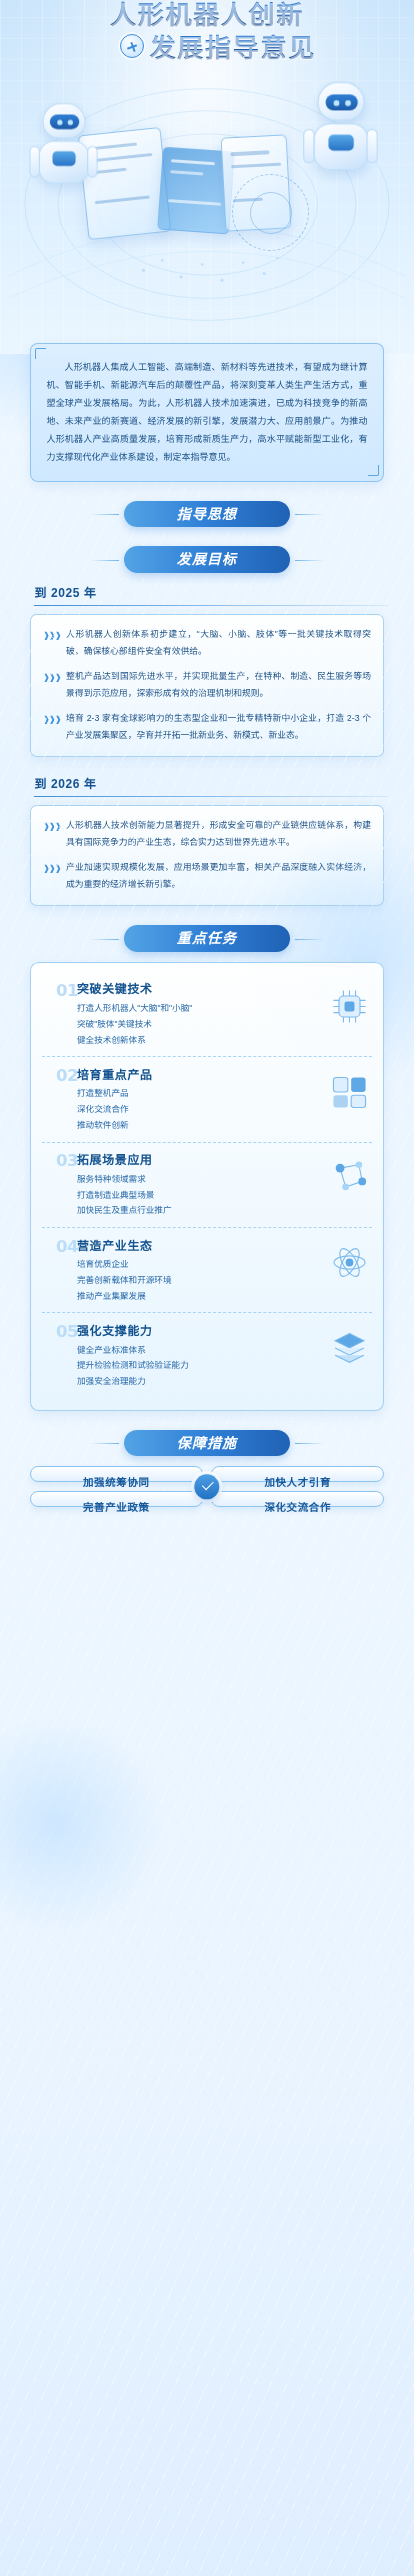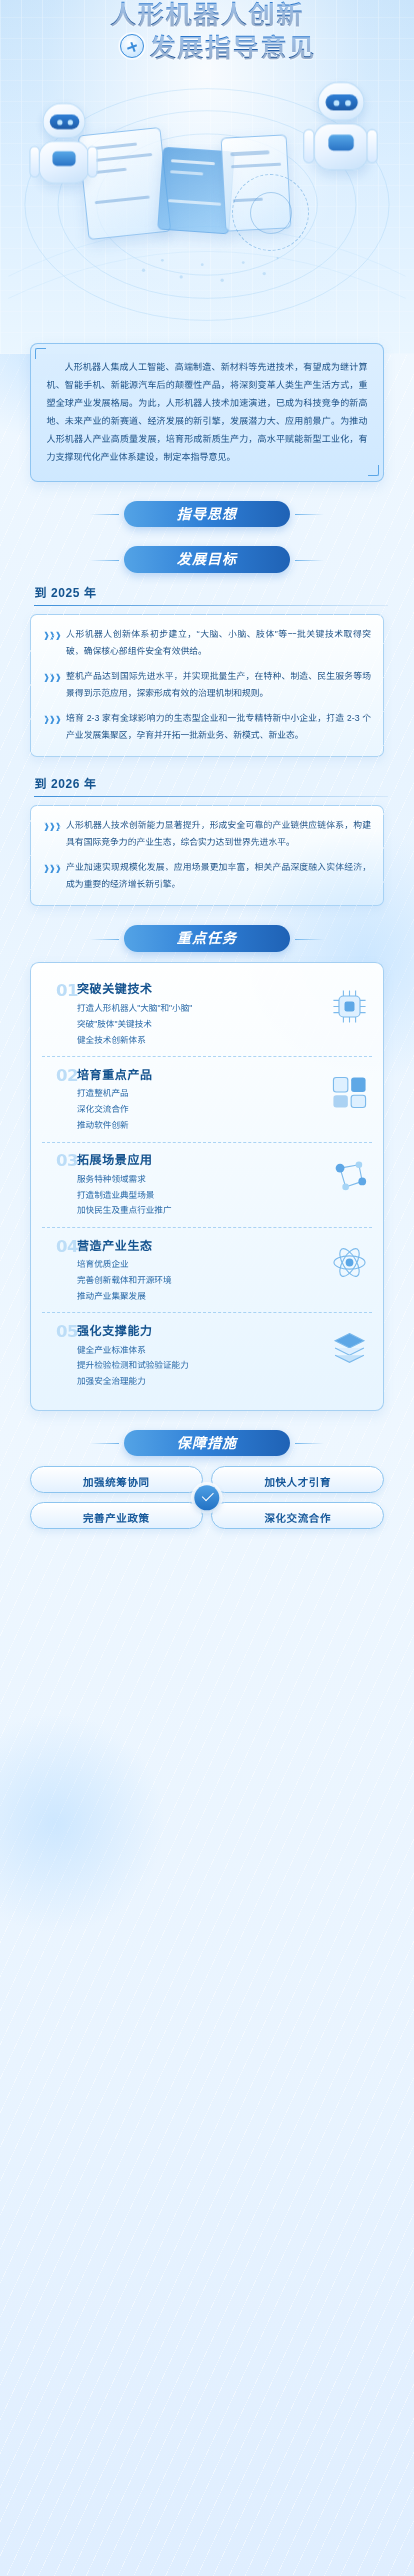--- a/index.html
+++ b/index.html
@@ -256,21 +256,21 @@
   }
   .task + .task { border-top: 0.6px dashed rgba(140,195,240,.7); }
 
   
   .pill-wrap {
     width: 354px; margin: 0 auto;
     display: grid; grid-template-columns: 1fr 1fr; gap: 8.8px 8.8px;
     position: relative;
   }
   .pill {
-    height: 27px; line-height: 31px; text-align:center;
+    height: 16px; line-height: 31px; text-align:center;
     border-radius: 15.5px;
     color:#16589a; font-size:10.5px; font-weight:bold; letter-spacing:0.6px;
     background: linear-gradient(180deg, #ffffff 0%, #e3f1ff 100%);
     border: 1.1px solid #8cc4ef;
     box-shadow: 0 3.3px 7.7px rgba(80,150,215,.14);
   }
   .pill-center {
     position:absolute; left:50%; top:50%; transform:translate(-50%,-50%);
     width:25.4px; height:25.4px; border-radius:50%;
     background: linear-gradient(180deg,#4e9fe4,#2272c4);

